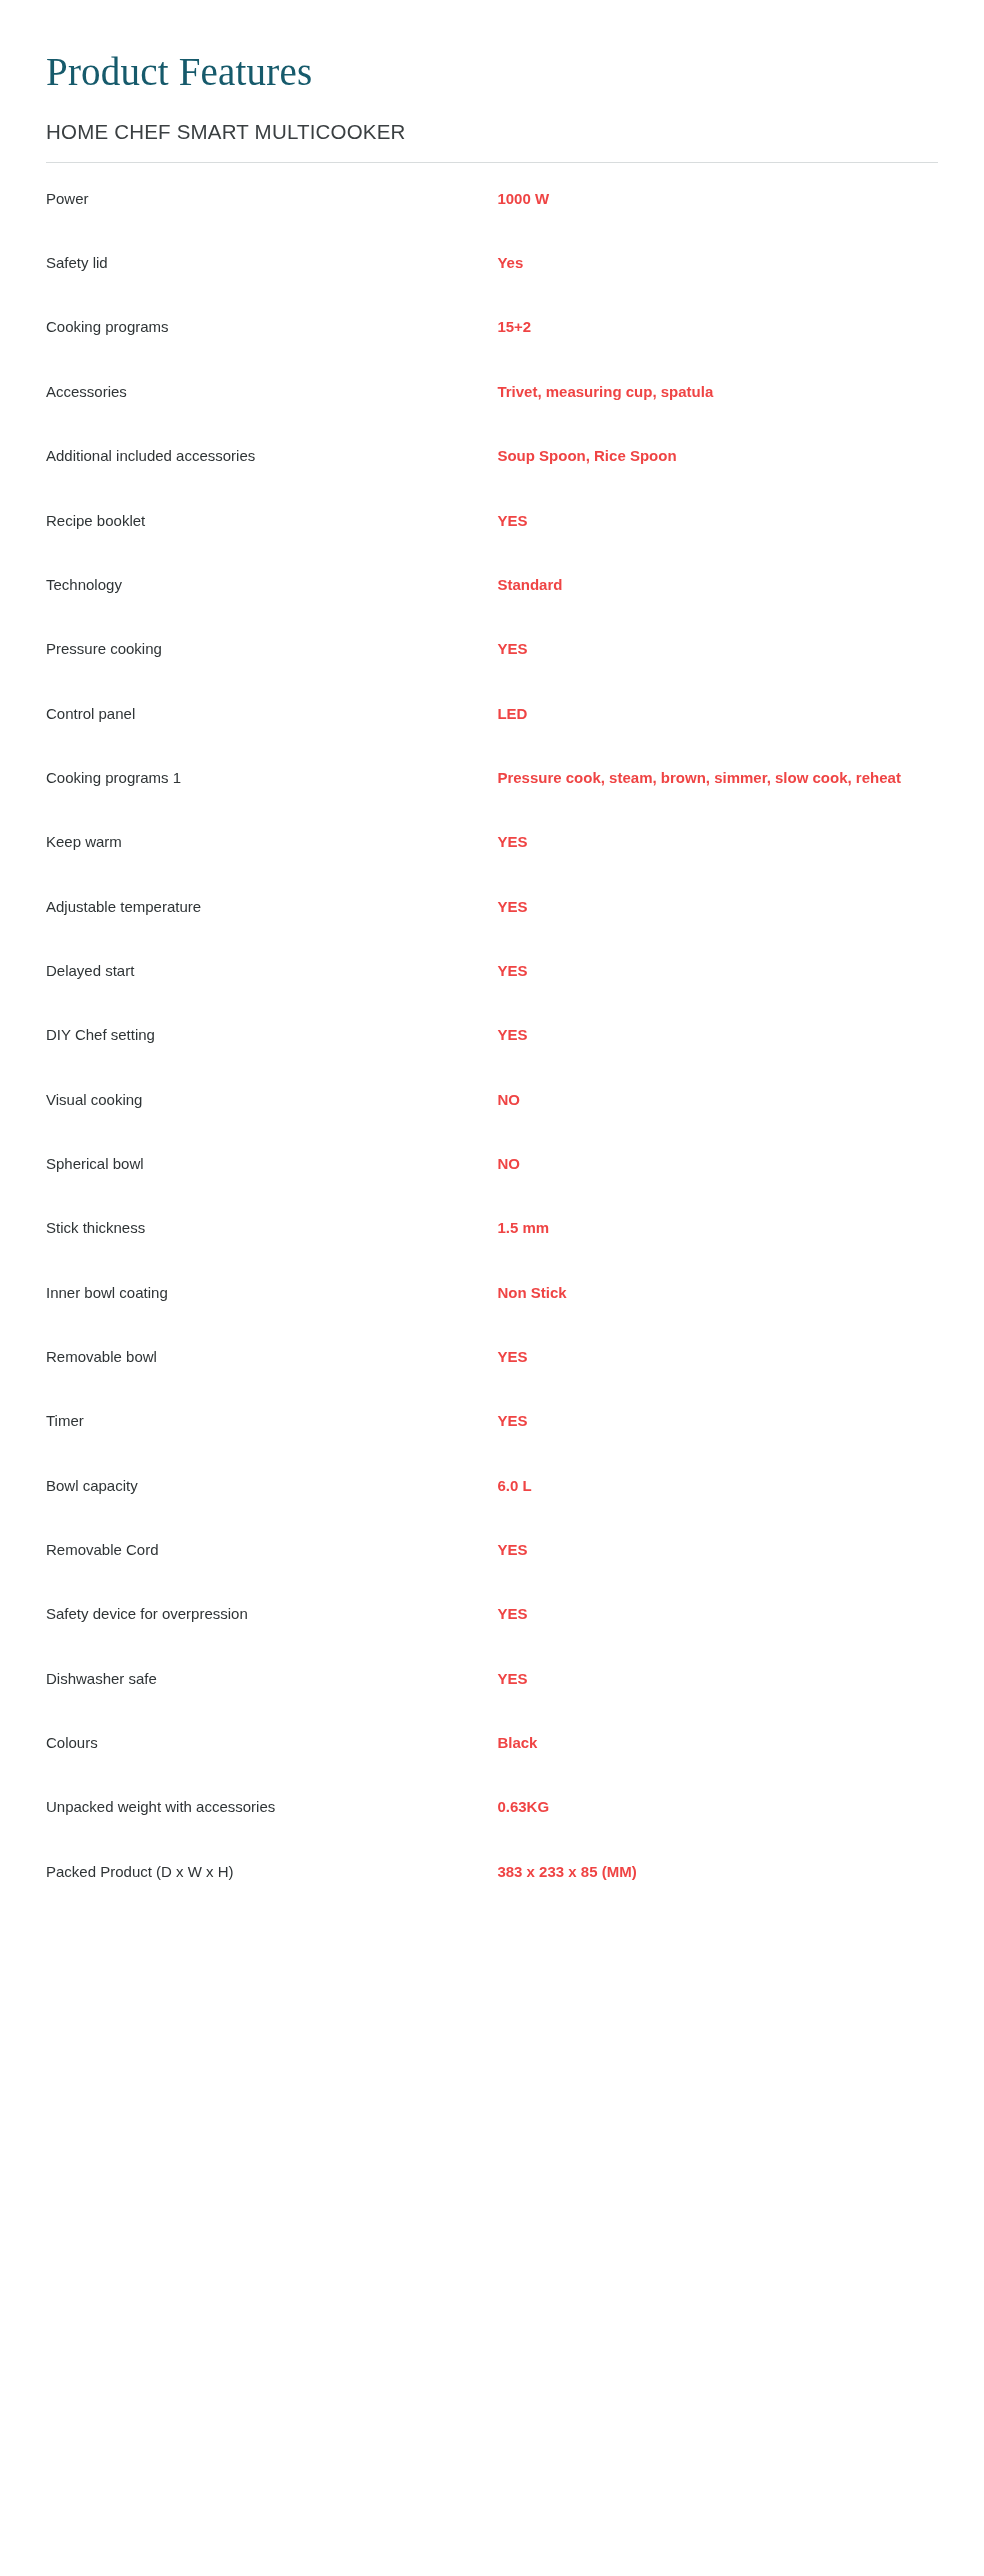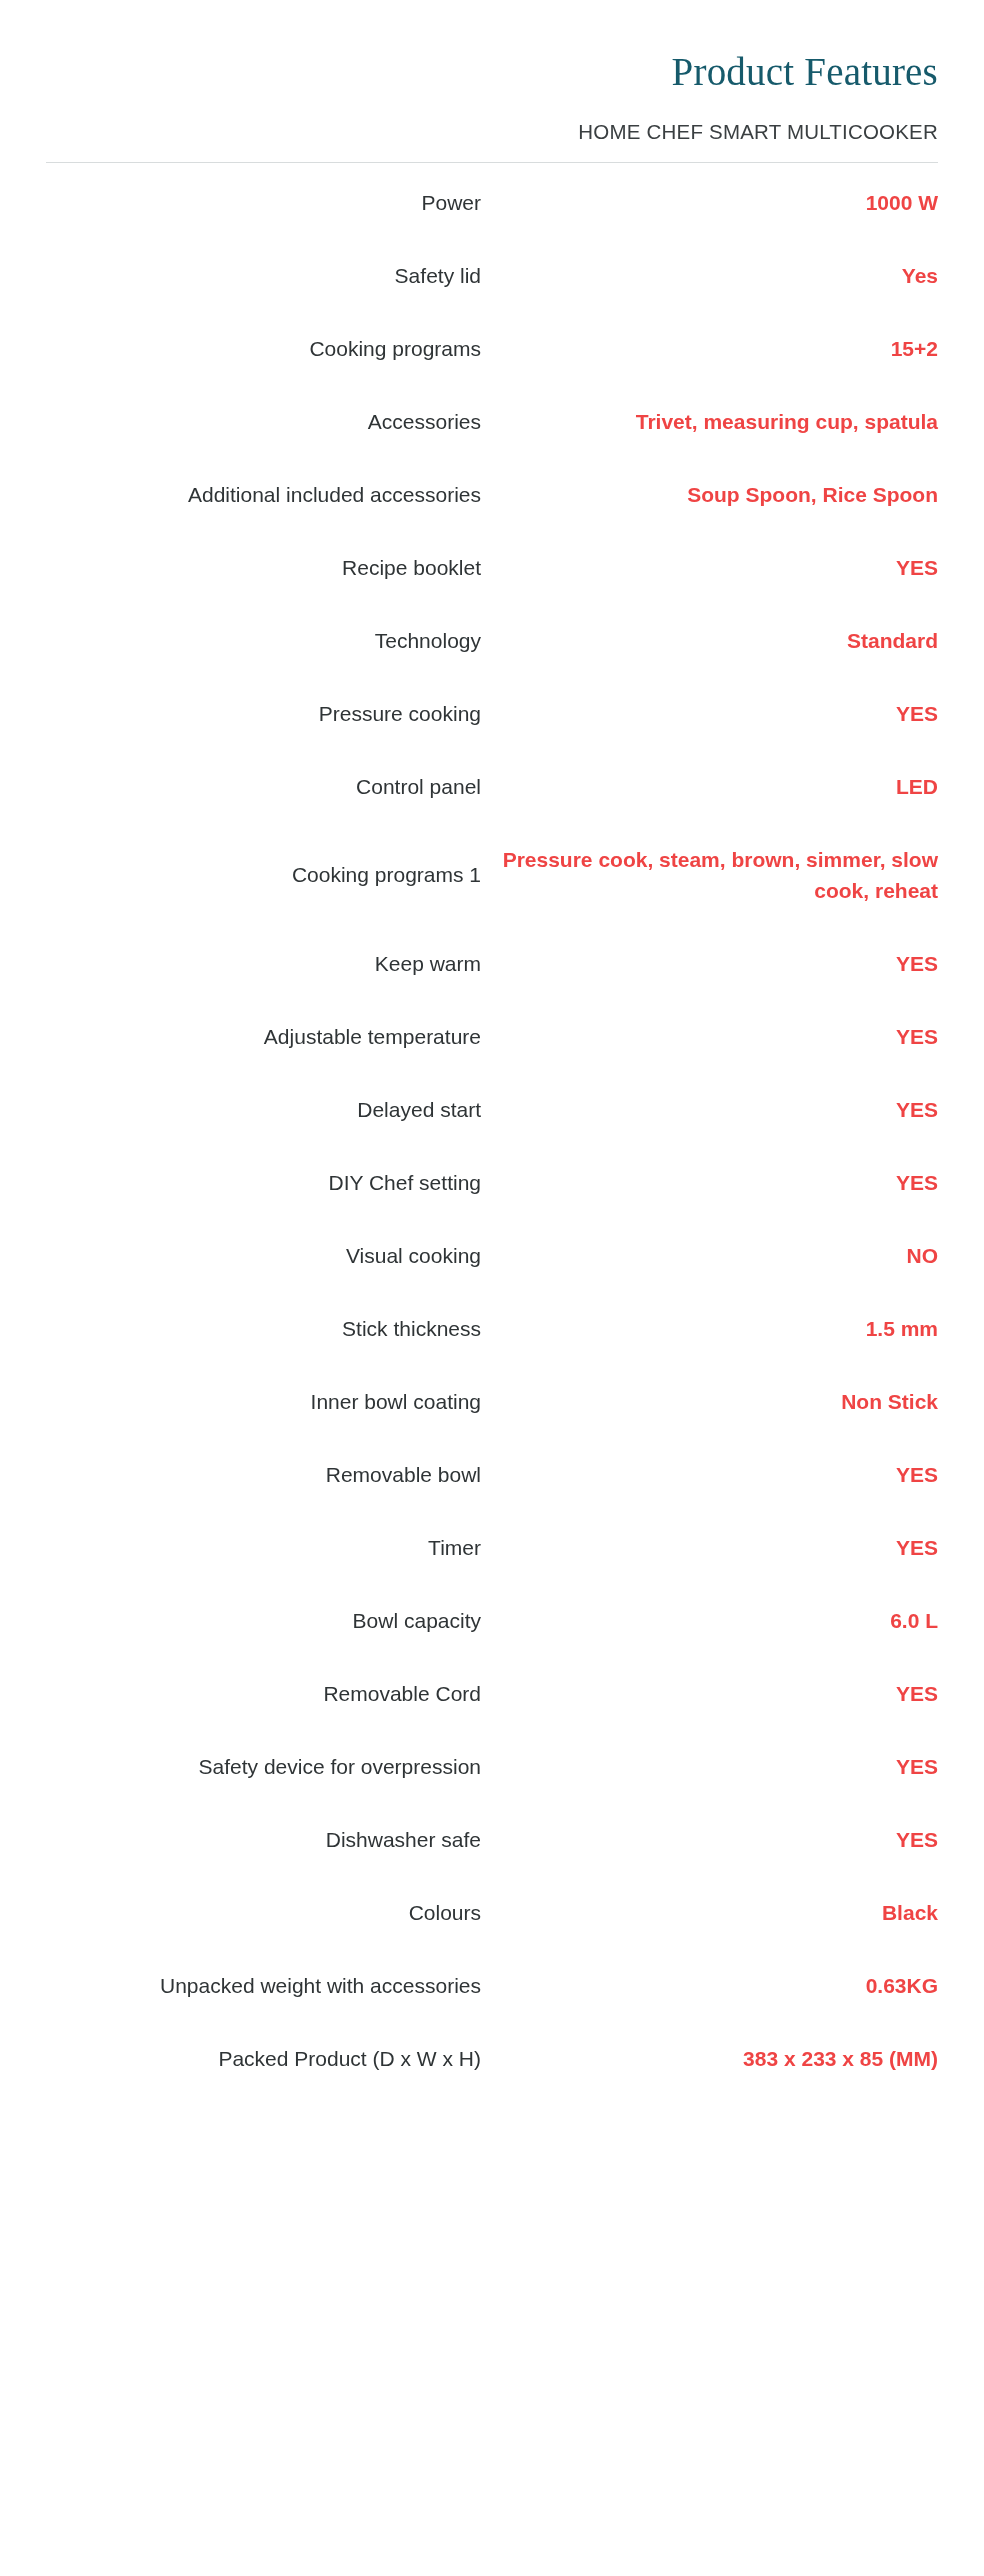--- a/index.html
+++ b/index.html
@@ -10,21 +10,20 @@
   body {
     width: 984px;
     min-height: 2576px;
     font-family: "Liberation Sans", sans-serif;
     -webkit-font-smoothing: antialiased;
   }
   .page {
     width: 984px;
     box-sizing: border-box;
     padding: 39px 46px 49px 46px;
-    text-align: right;
   }
   .title {
     font-family: "Liberation Serif", serif;
     font-size: 39px;
     line-height: 1.1;
     color: #165a6b;
     font-weight: 400;
     letter-spacing: 0.2px;
     margin: 11.5px 0 0 0;
   }
@@ -41,21 +40,21 @@
     margin: 18px 0 0 0;
   }
   .spec-table {
     width: 100%;
     border-collapse: collapse;
     table-layout: fixed;
   }
   .spec-table td {
     vertical-align: middle;
     padding: 21.3px 0 21.3px 0;
-    font-size: 21px;
+    font-size: 15px;
     line-height: 1.45;
   }
   .spec-table tr td.label {
     width: 435px;
     color: #2f3436;
     padding-right: 16.4px;
   }
   .spec-table tr td.value {
     color: #ef4444;
     font-weight: bold;
@@ -131,20 +130,24 @@
         </tr>
         <tr>
           <td class="label">DIY Chef setting</td>
           <td class="value">YES</td>
         </tr>
         <tr>
           <td class="label">Visual cooking</td>
           <td class="value">NO</td>
         </tr>
         <tr>
+          <td class="label">Spherical bowl</td>
+          <td class="value">NO</td>
+        </tr>
+        <tr>
           <td class="label">Stick thickness</td>
           <td class="value">1.5 mm</td>
         </tr>
         <tr>
           <td class="label">Inner bowl coating</td>
           <td class="value">Non Stick</td>
         </tr>
         <tr>
           <td class="label">Removable bowl</td>
           <td class="value">YES</td>

